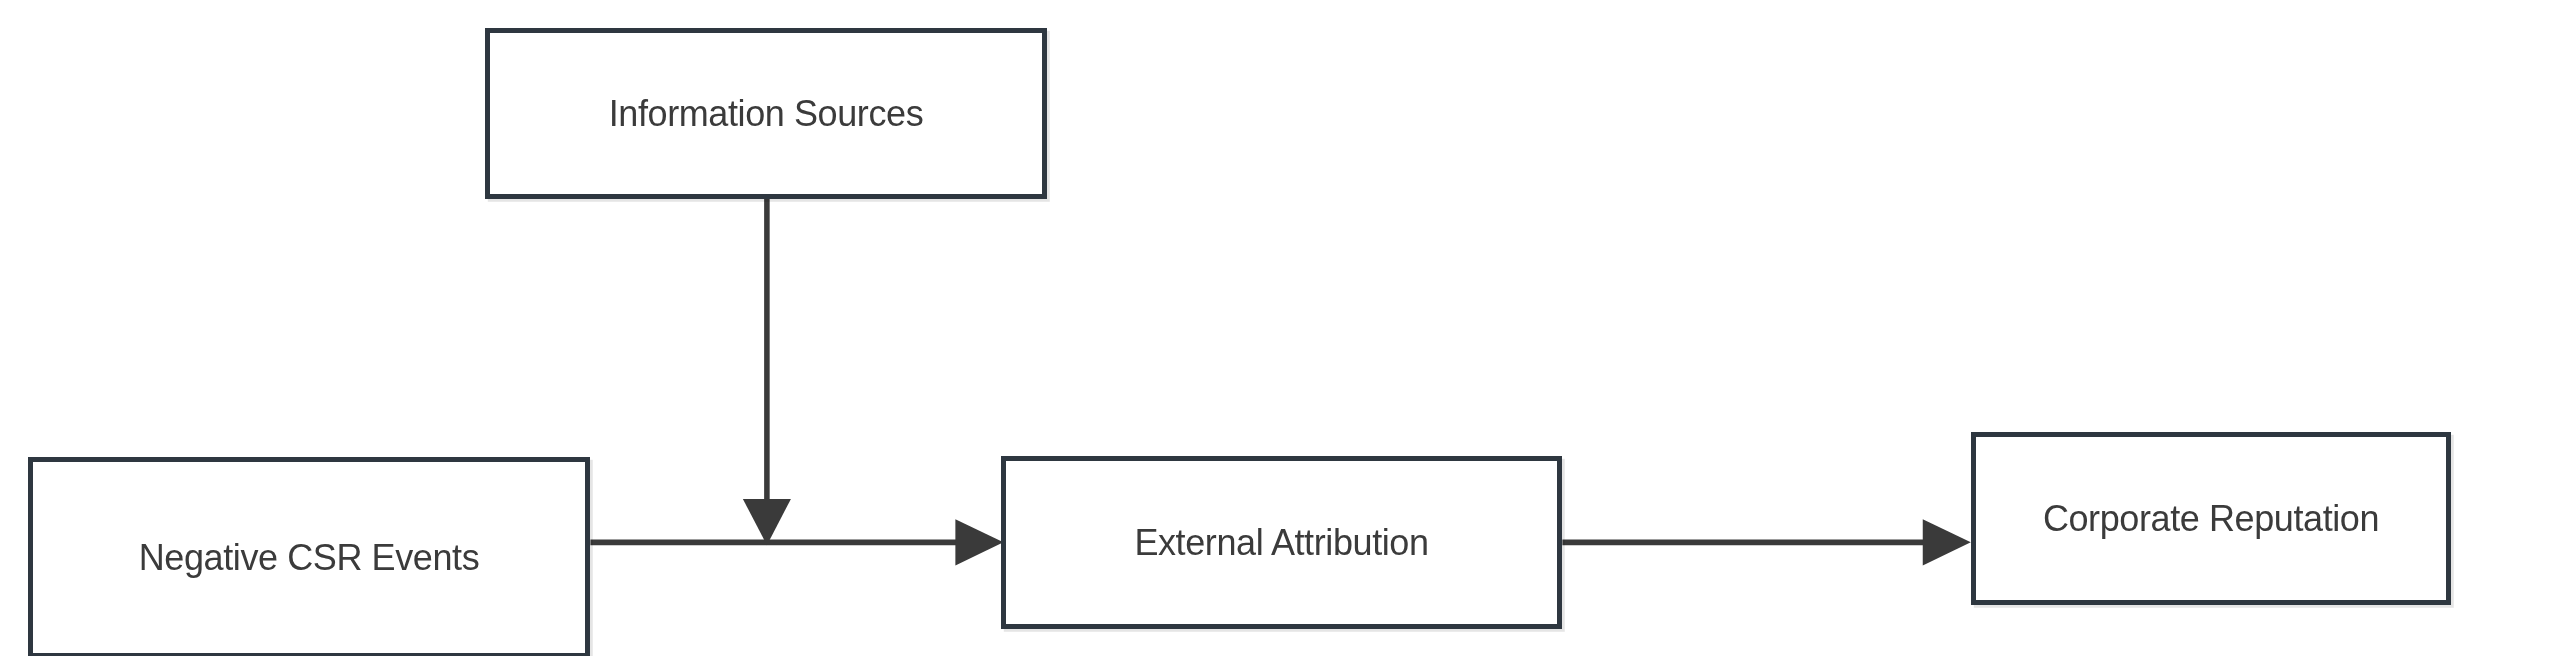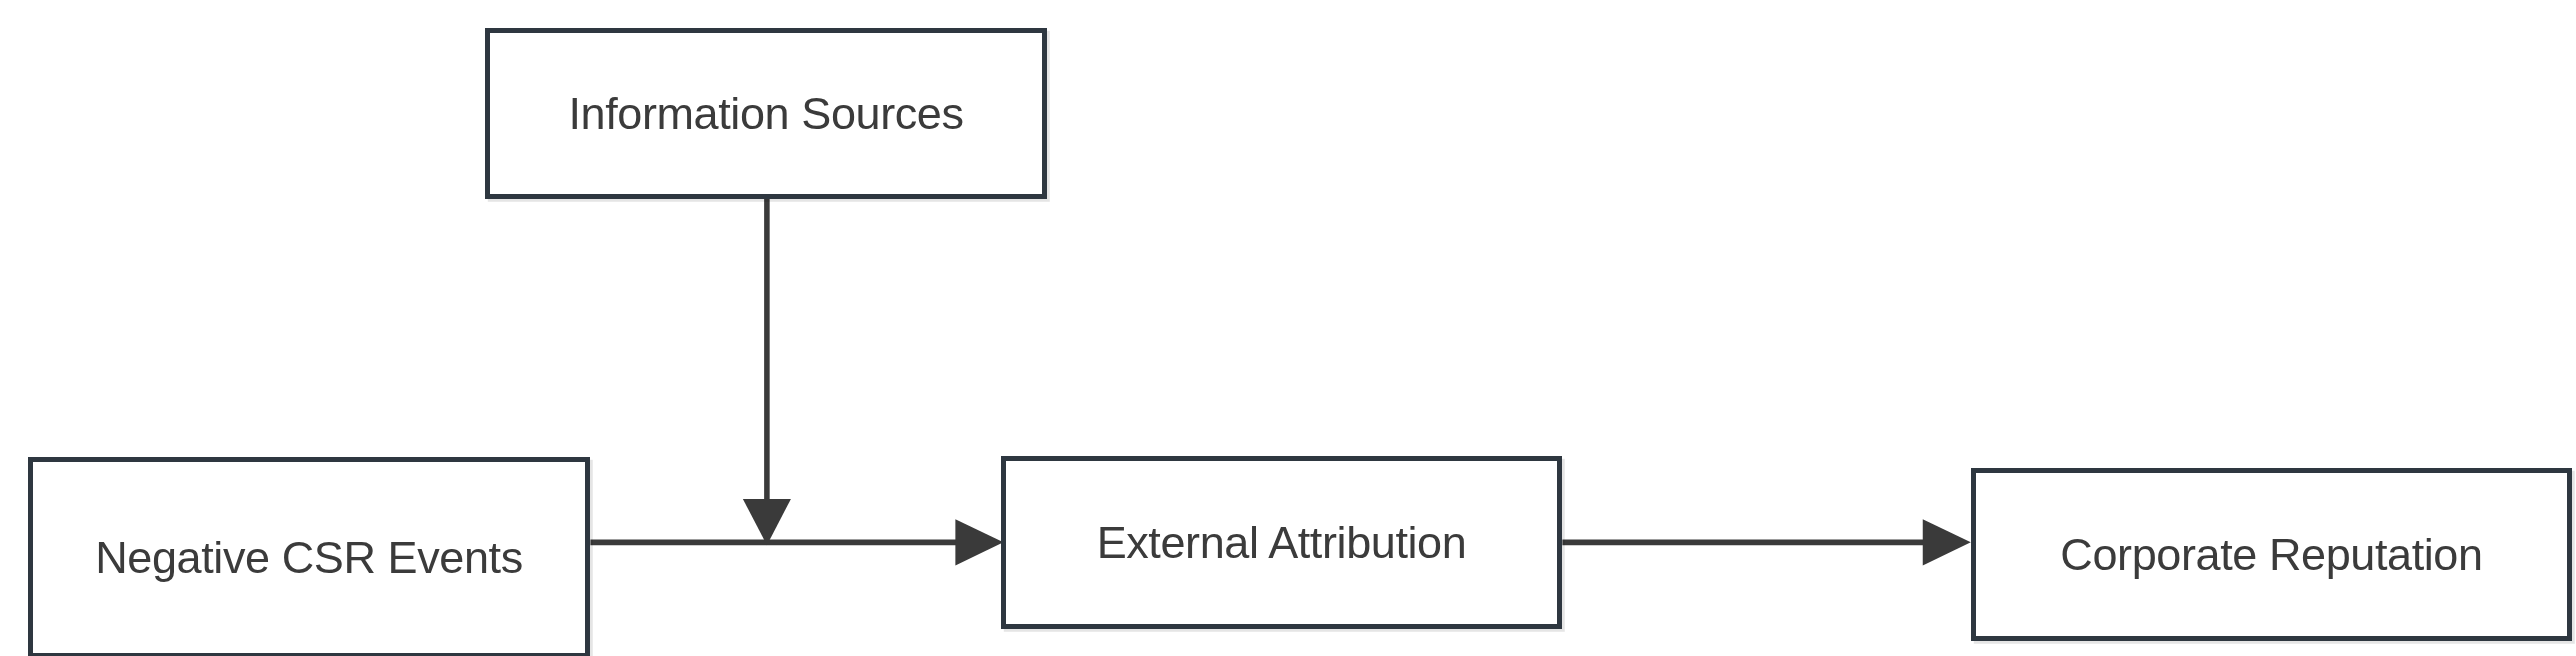--- a/index.html
+++ b/index.html
@@ -23,40 +23,40 @@
     box-sizing: border-box;
     background: #ffffff;
     border: 5.5px solid #2e3740;
     box-shadow: 2.8px 2.8px 0 0 rgba(0,0,0,0.10);
     display: flex;
     align-items: center;
     justify-content: center;
   }
   .node-label {
     font-family: "Liberation Sans", sans-serif;
-    font-size: 45px;
+    font-size: 36px;
     font-weight: 400;
     color: #3b3b3b;
     letter-spacing: -0.4px;
     line-height: 1;
     white-space: nowrap;
     text-align: center;
   }
   
   #node-information-sources {
     left: 485px;  top: 28px;   width: 562px; height: 171px;
   }
   #node-negative-csr-events {
     left: 28px;   top: 457px;  width: 562px; height: 201px;
   }
   #node-external-attribution {
     left: 1001px; top: 456px;  width: 561px; height: 173px;
   }
   #node-corporate-reputation {
-    left: 1971px; top: 468px;  width: 601px; height: 173px;
+    left: 1971px; top: 432px;  width: 480px; height: 173px;
   }
 
   
   #connectors {
     position: absolute;
     left: 0;
     top: 0;
     width: 2576px;
     height: 656px;
     pointer-events: none;

